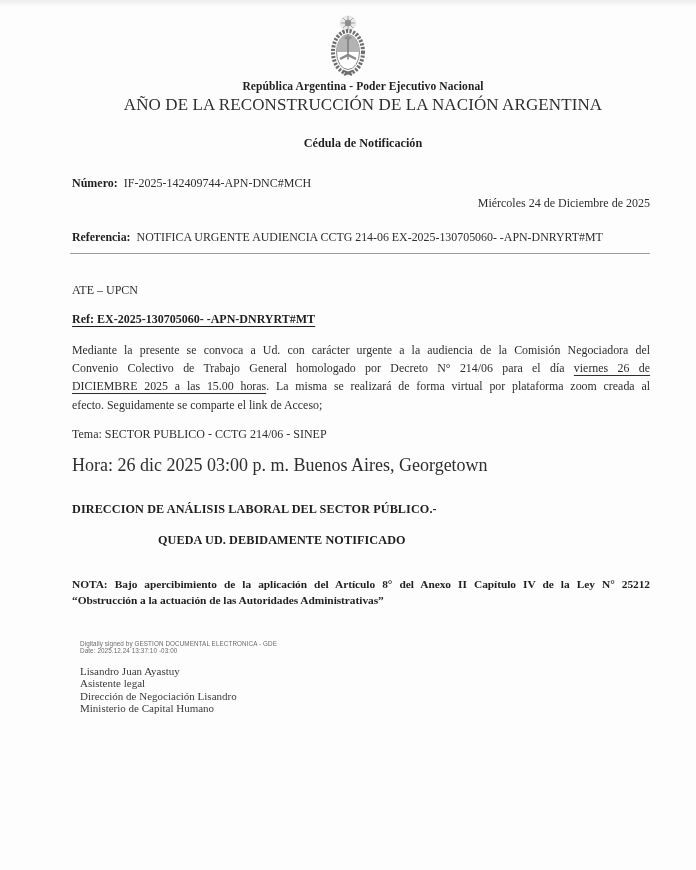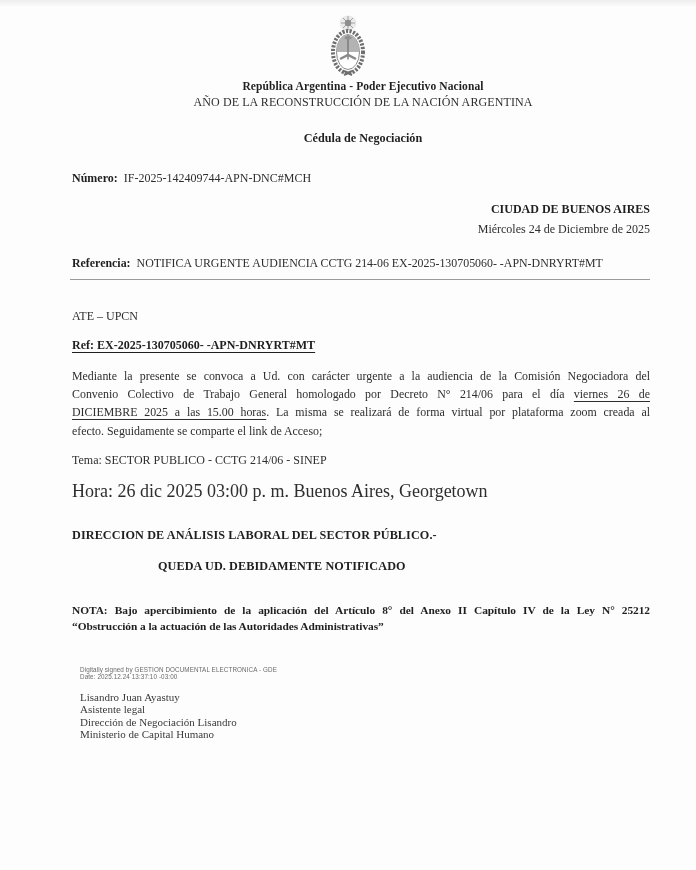--- a/index.html
+++ b/index.html
@@ -21,21 +21,21 @@
     filter: blur(0.3px);
   }
   .center { text-align: center; padding-left: 30px; }
   .bold   { font-weight: bold; color: #1f1f1f; }
   .block  { margin-left: 72px; width: 578px; font-size: 11.9px; }
   .rightalign { text-align: right; }
 
   .coa-wrap { text-align: center; height: 64px; margin-top: 4px; }
 
   .org1  { font-size: 11.5px; margin-top: 2px; letter-spacing: 0.1px; }
-  .org2  { font-size: 12px; margin-top: 3px; letter-spacing: 0.1px; }
+  .org2  { font-size: 17px; margin-top: 3px; letter-spacing: 0.1px; }
   .title { font-size: 12.2px; margin-top: 21px; }
 
   .numero-row { margin-top: 25px; font-size: 12px; }
   .lbl { margin-right: 6px; }
 
   .city-row { margin-top: 16px; font-size: 12px; }
   .date-row { margin-top: 5px;  font-size: 12px; }
 
   .referencia-row { margin-top: 19px; font-size: 11.9px; }
 
@@ -98,27 +98,26 @@
         <path d="M13.5 38 A11.5 17.5 0 0 1 36.5 38 Z" fill="#b3b3b3"></path>
         <rect x="24.3" y="21.5" width="1.4" height="24" fill="#7a7a7a"></rect>
         <path d="M21 24 q4 -5 8 0 q-4 3 -8 0 Z" fill="#909090"></path>
         <path d="M17 45 L25 41 L33 45" stroke="#8a8a8a" stroke-width="2.5" fill="none"></path>
         <path d="M21 57 L29 61 M29 57 L21 61" stroke="#6f6f6f" stroke-width="2"></path>
       </svg>
     </div>
 
     <div class="org1 center bold">República Argentina - Poder Ejecutivo Nacional</div>
     <div class="org2 center">AÑO DE LA RECONSTRUCCIÓN DE LA NACIÓN ARGENTINA</div>
-    <div class="title center bold">Cédula de Negociación</div>
+    <div class="title center bold">Cédula de Notificación</div>
 
     <div class="block numero-row">
       <span class="bold lbl">Número:</span><span>IF-2025-142409744-APN-DNC#MCH</span>
     </div>
 
-    <div class="block rightalign bold city-row">CIUDAD DE BUENOS AIRES</div>
     <div class="block rightalign date-row">Miércoles 24 de Diciembre de 2025</div>
 
     <div class="block referencia-row">
       <span class="bold lbl">Referencia:</span><span>NOTIFICA URGENTE AUDIENCIA CCTG 214-06 EX-2025-130705060- -APN-DNRYRT#MT</span>
     </div>
     <hr class="divider">
 
     <div class="block recipient-row">ATE – UPCN</div>
     <div class="block bold ref-row">Ref: EX-2025-130705060- -APN-DNRYRT#MT</div>
 

